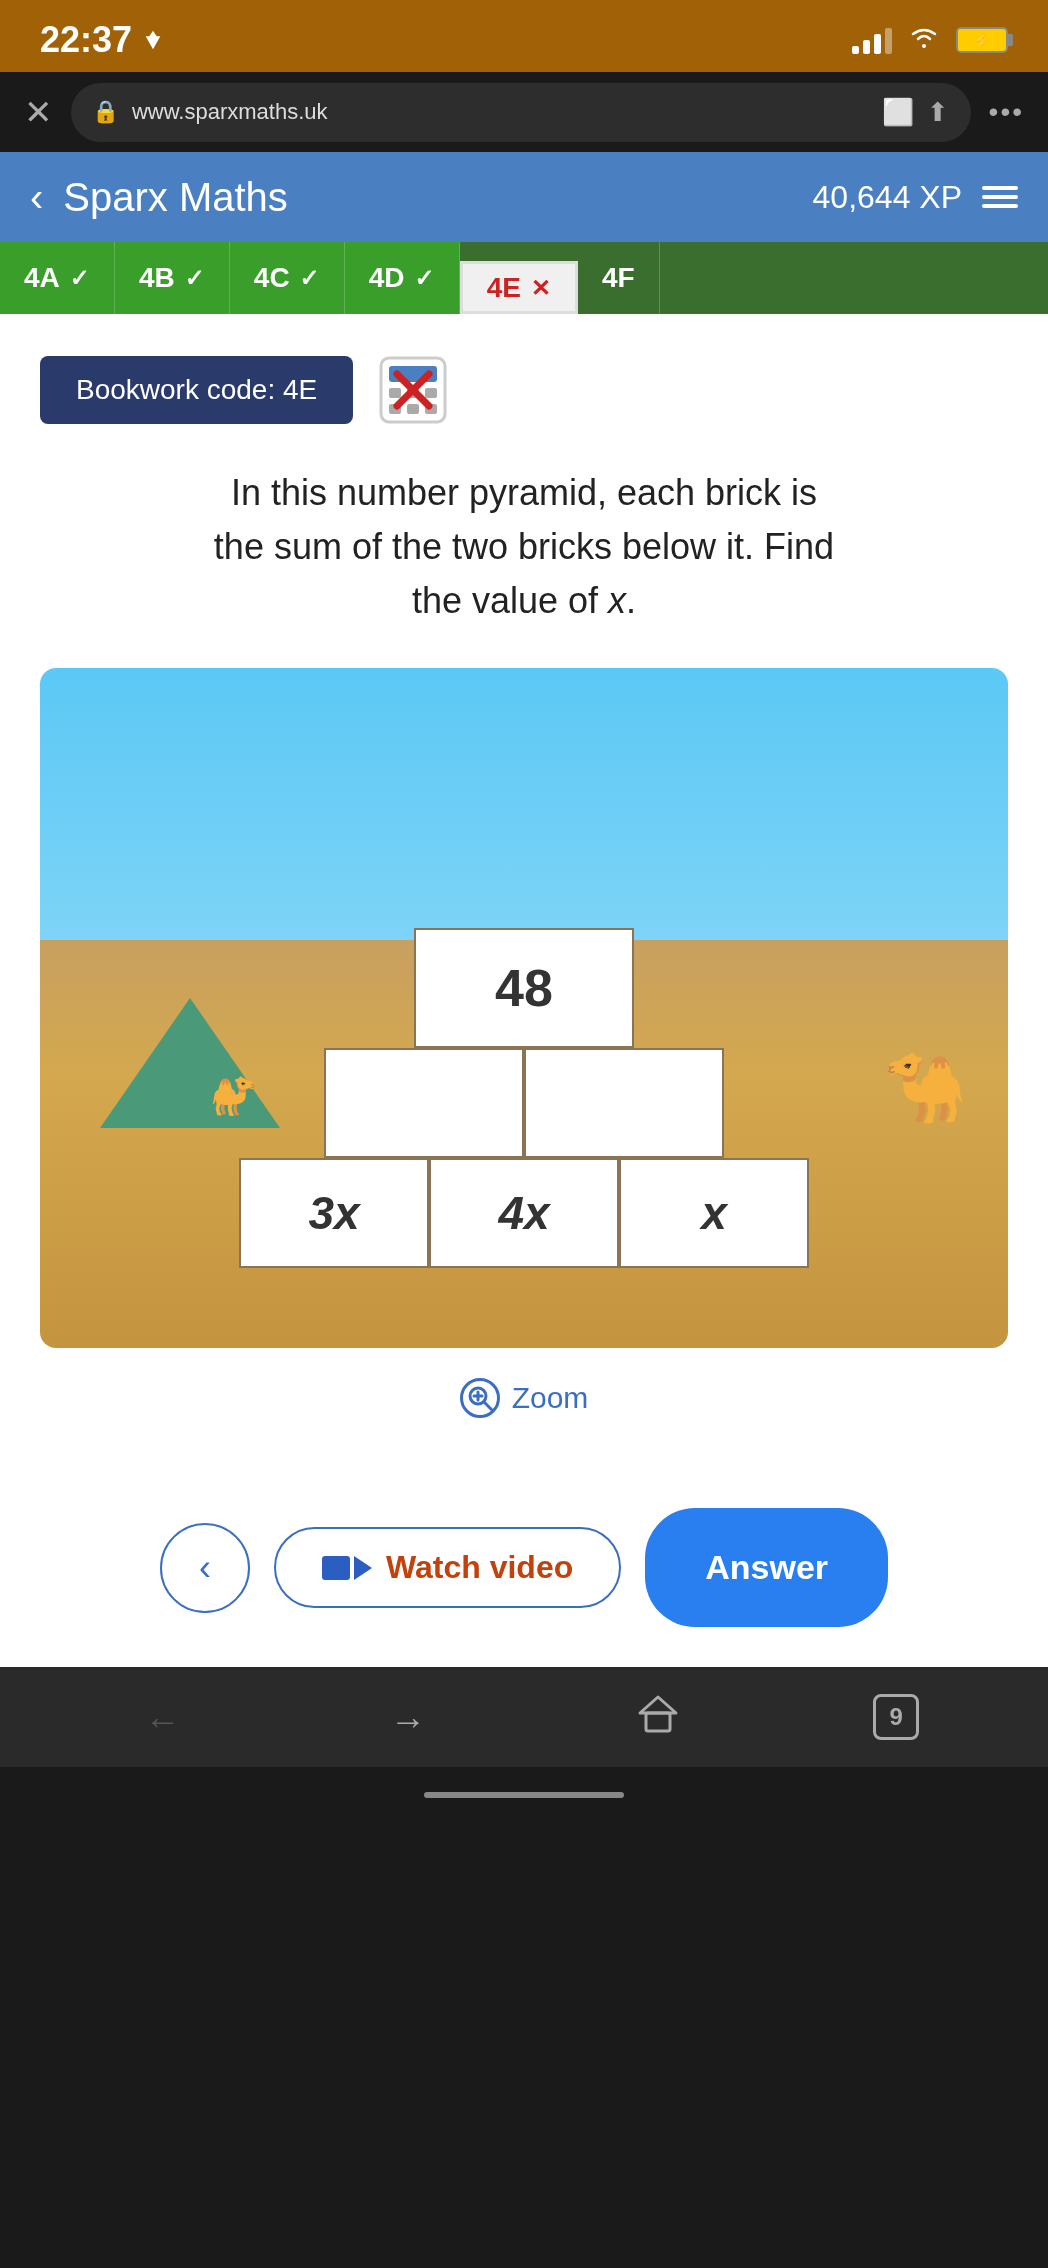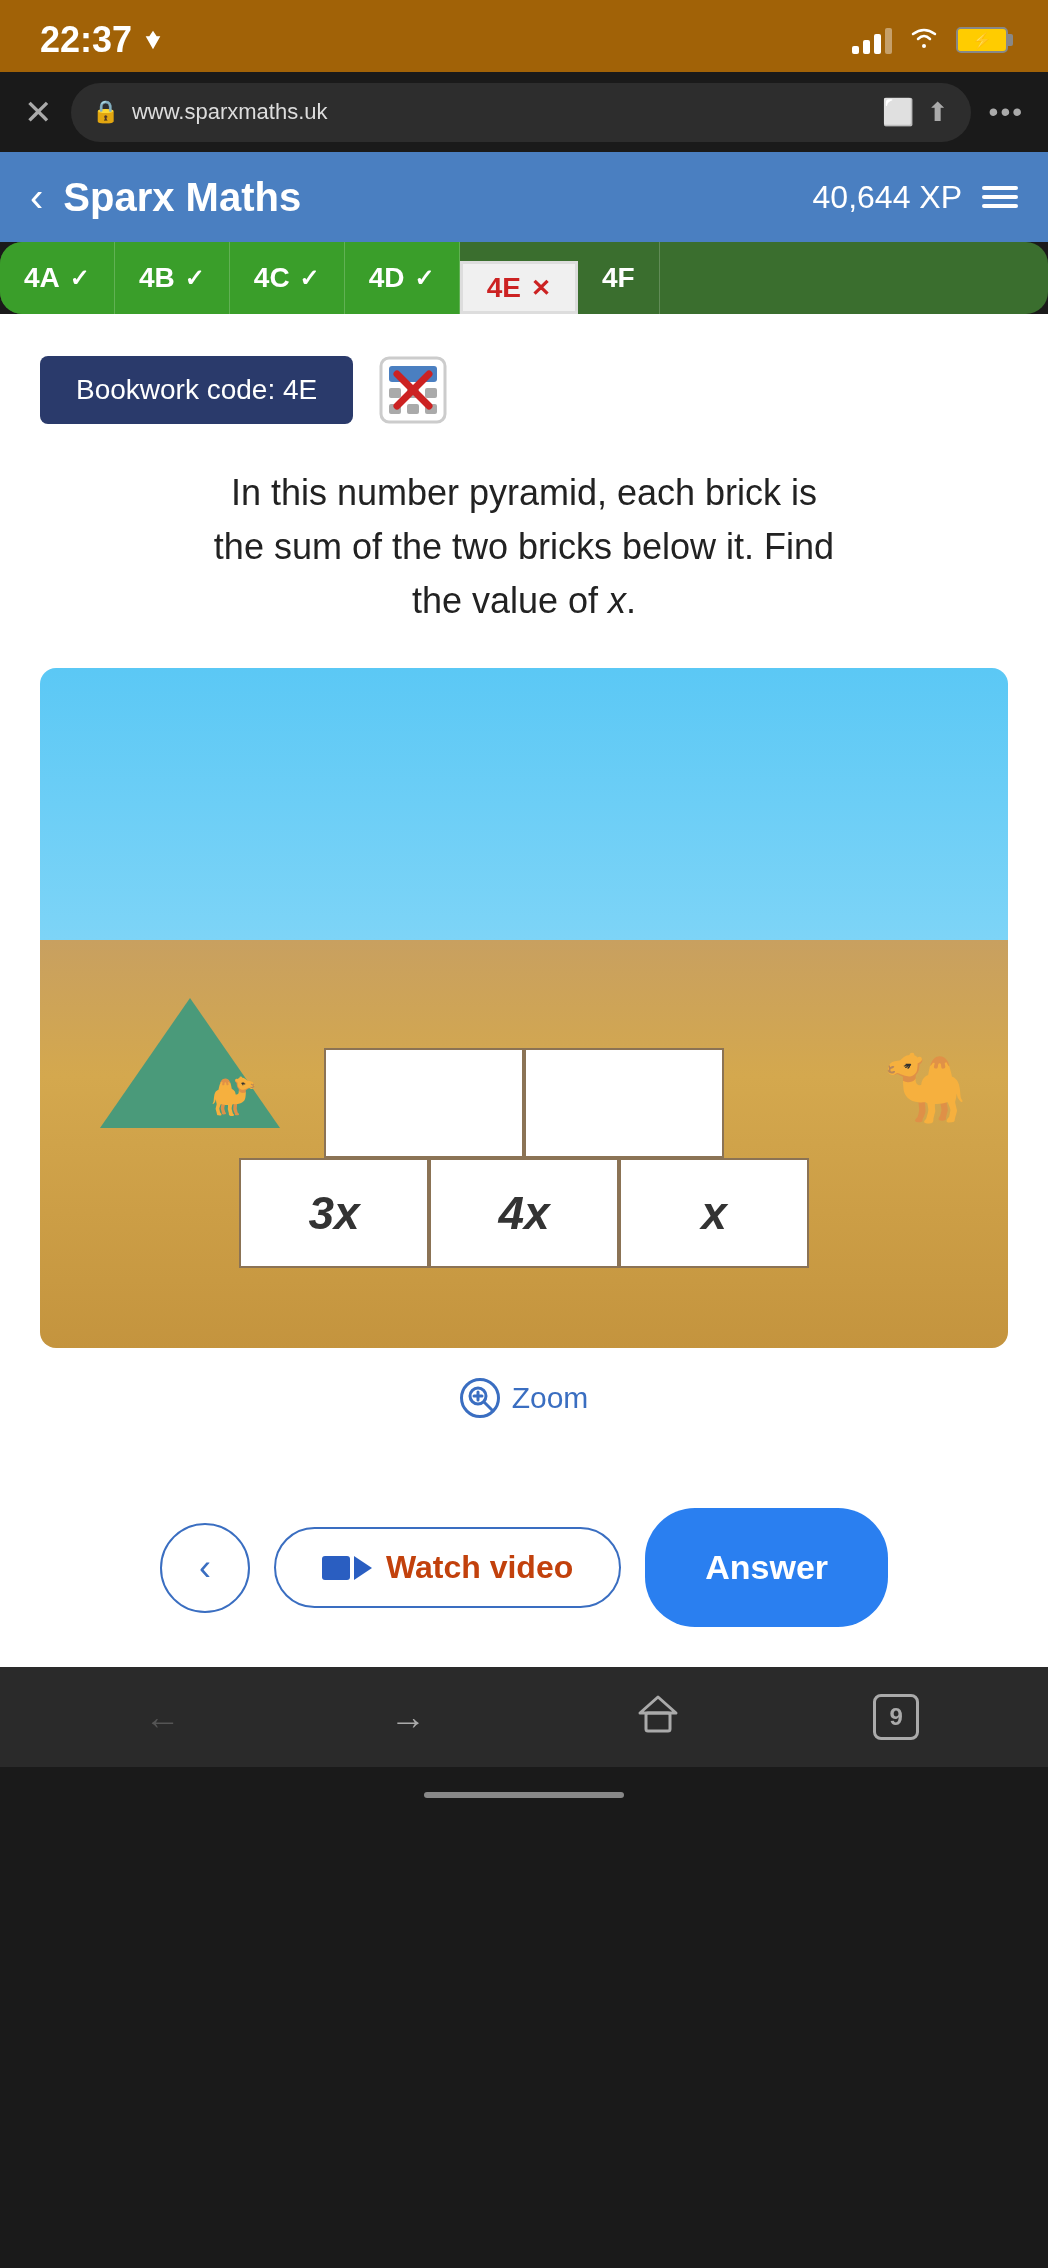--- a/index.html
+++ b/index.html
@@ -133,21 +133,21 @@
     }
     .header-back {
       color: white;
       font-size: 40px;
       font-weight: 300;
       margin-right: 20px;
     }
     .header-title {
       color: white;
       font-size: 40px;
-      font-weight: 700;
+      font-weight: 400;
       flex: 1;
     }
     .header-xp {
       color: white;
       font-size: 32px;
       margin-right: 20px;
     }
     .header-menu {
       color: white;
       font-size: 32px;
@@ -164,21 +164,20 @@
       border-radius: 2px;
       width: 100%;
     }
 
     
     .tab-bar {
       background: #3a6e2e;
       display: flex;
       overflow: hidden;
       height: 72px;
-      border-radius: 22px;
     }
     .tab {
       display: flex;
       align-items: center;
       justify-content: center;
       padding: 0 24px;
       gap: 10px;
       font-size: 28px;
       font-weight: 600;
       color: white;
@@ -593,20 +592,23 @@
     <div class="pyramid-bg">
 
       <div class="bg-pyramid"></div>
 
       <div class="camel-small">🐪</div>
 
       <div class="camel-large">🐪</div>
 
       <div class="bricks-container">
 
+        <div class="brick-row">
+          <div class="brick brick-top">48</div>
+        </div>
 
         <div class="brick-row">
           <div class="brick brick-mid"></div>
           <div class="brick brick-mid"></div>
         </div>
 
         <div class="brick-row">
           <div class="brick brick-bot">3x</div>
           <div class="brick brick-bot">4x</div>
           <div class="brick brick-bot">x</div>

